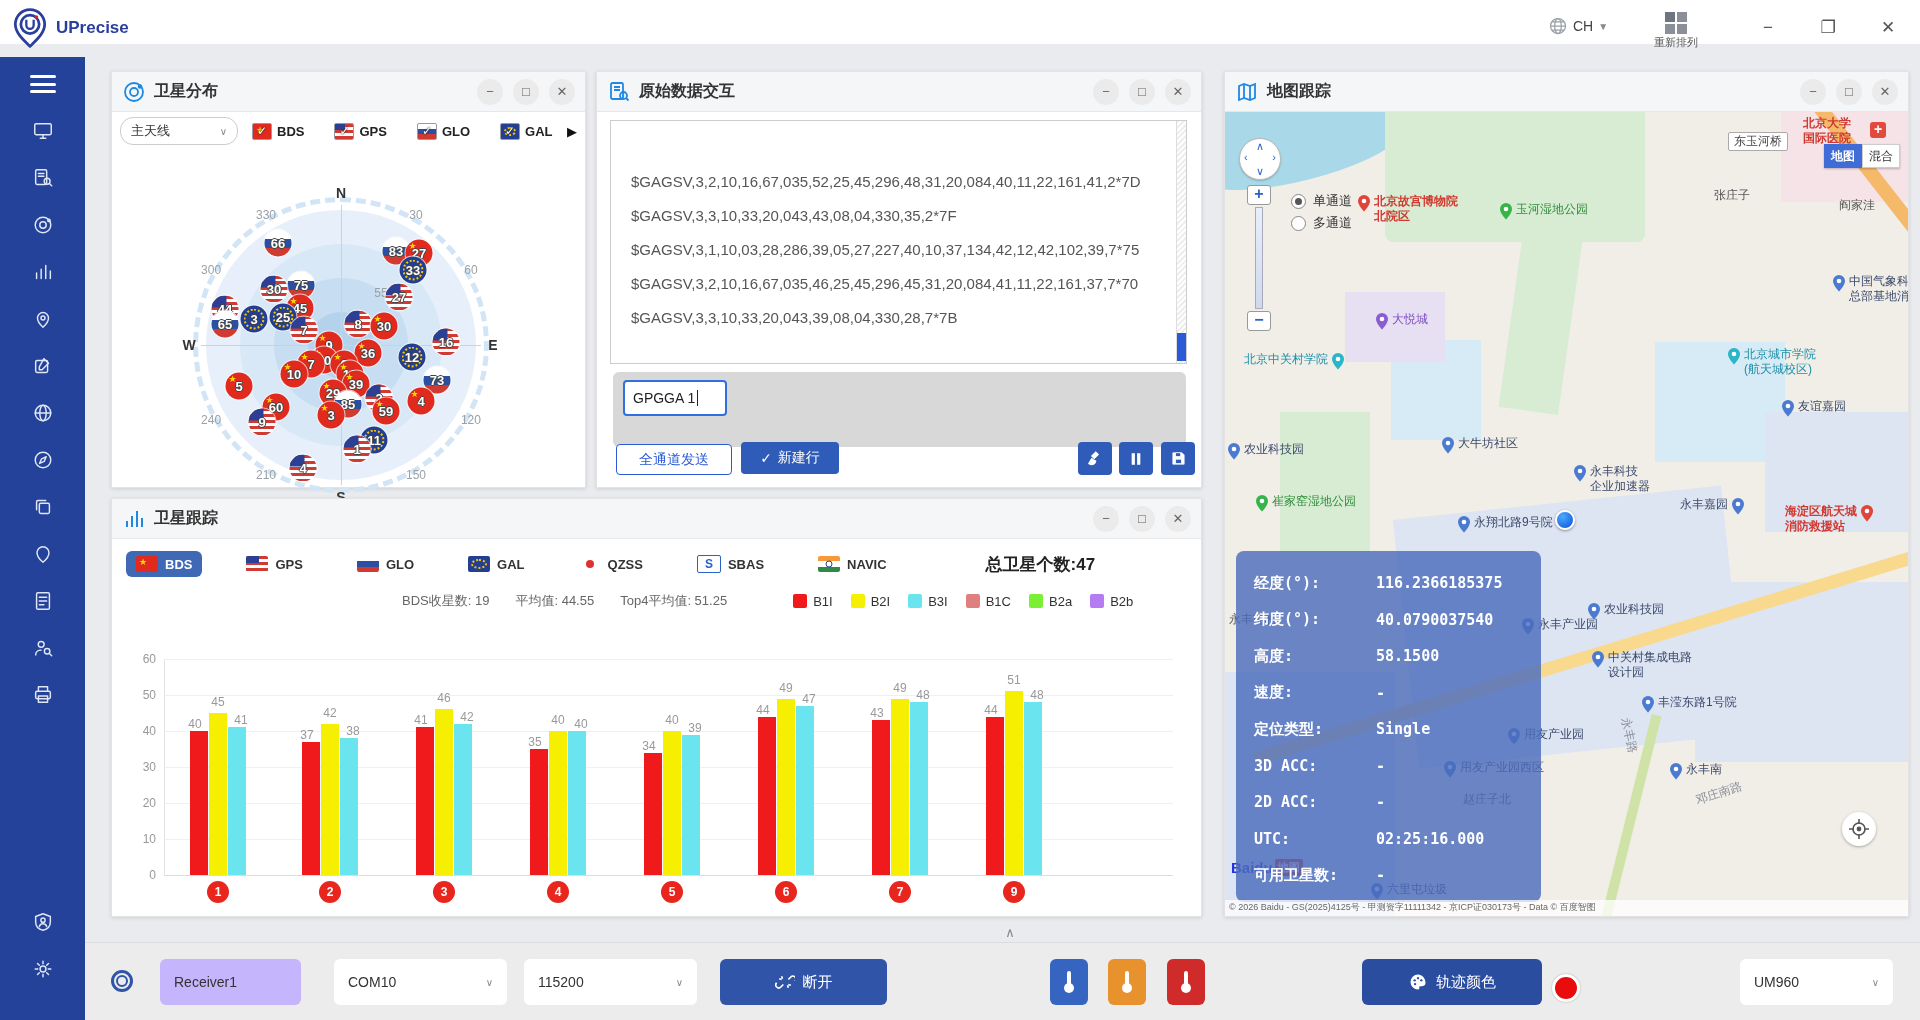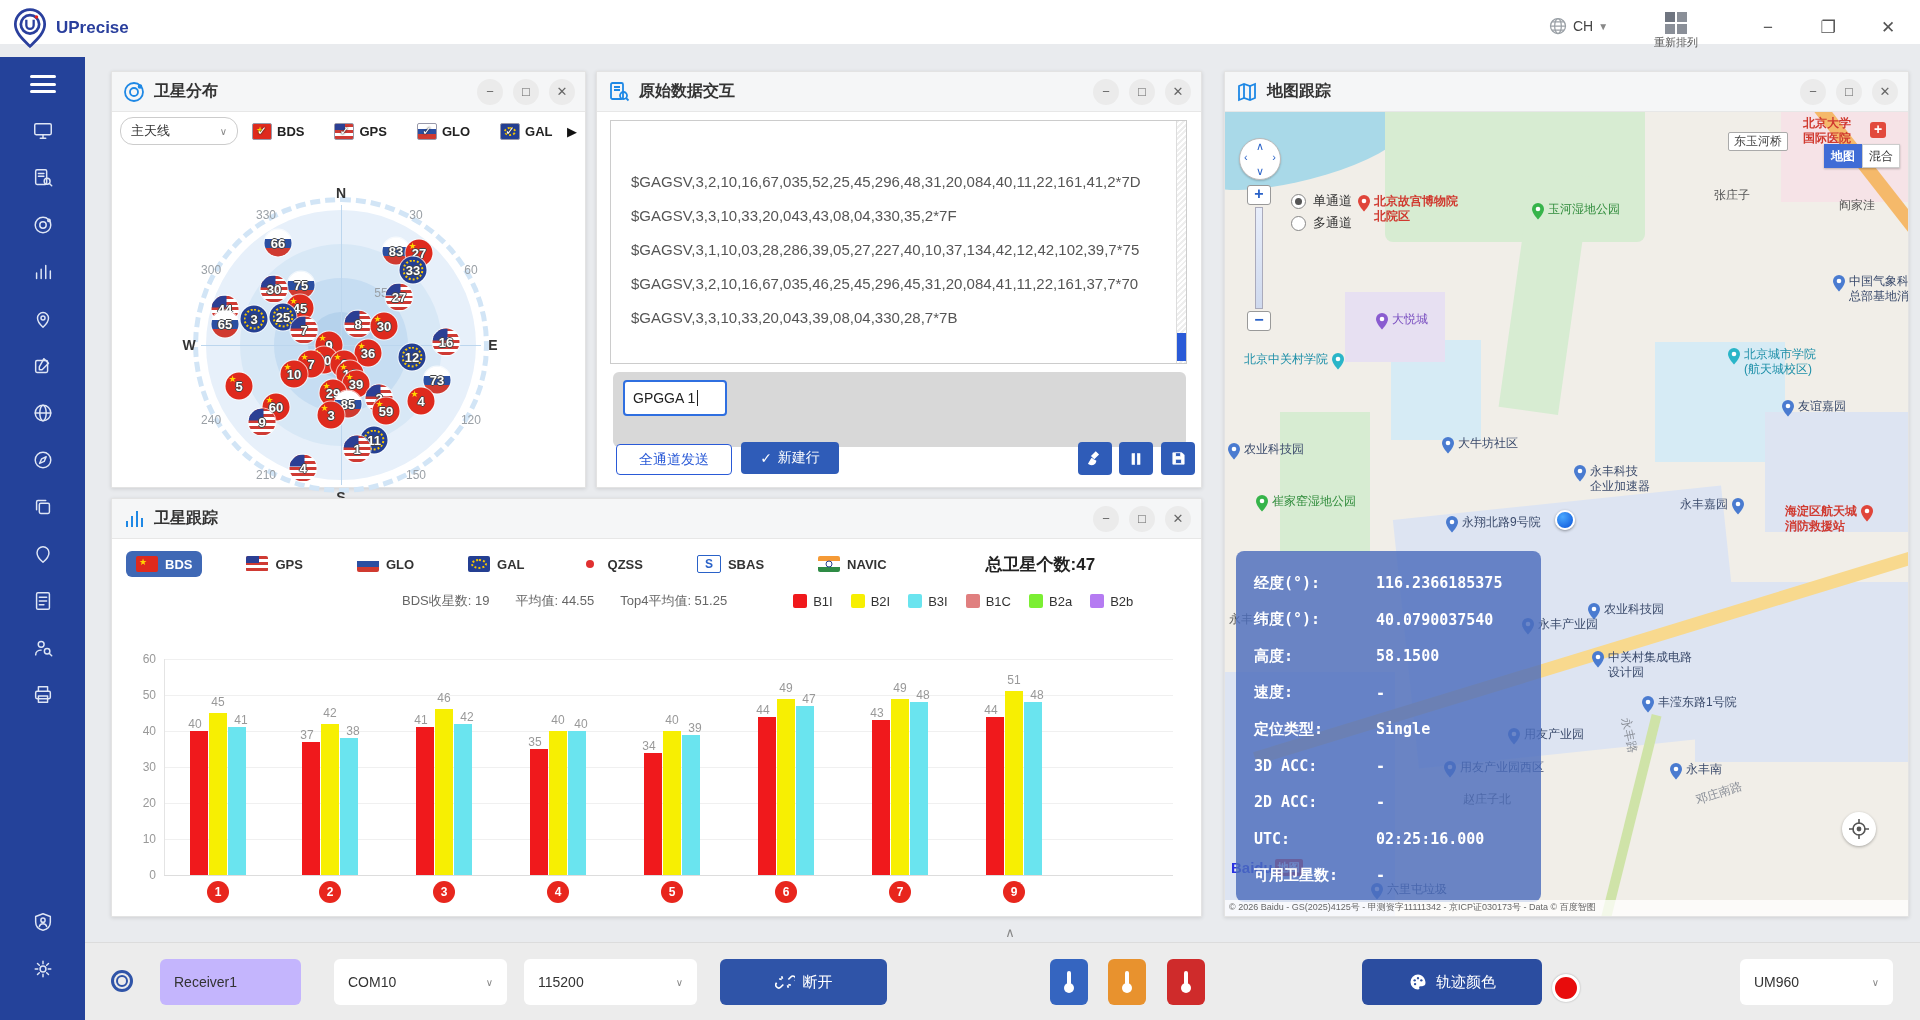--- a/index.html
+++ b/index.html
@@ -749,21 +749,21 @@
           <div class="mtbtn">混合</div>
         </div>
       <div class="redcross" style="right:22px;top:10px;"></div>
 
       <div id="maplabels">
           <div class="mlabel boxed" style="left: 503px; top: 20px;"><span>东玉河桥</span></div>
           <div class="mlabel red" style="left: 578px; top: 4px;"><span>北京大学
 国际医院</span></div>
           <div class="mlabel gray-dark" style="left: 489px; top: 76px;"><span>张庄子</span></div>
           <div class="mlabel gray-dark" style="left: 614px; top: 86px;"><span>阎家洼</span></div>
-          <div class="mlabel green" style="left: 306px; top: 90px;"><svg class="pin" viewBox="0 0 14 18">
+          <div class="mlabel green" style="left: 274px; top: 90px;"><svg class="pin" viewBox="0 0 14 18">
               <path d="M7 17.5S1 11.5 1 7a6 6 0 1 1 12 0c0 4.5-6 10.5-6 10.5z" fill="#36b44a"></path>
               <circle cx="7" cy="7" r="2.3" fill="#fff"></circle>
             </svg><span>玉河湿地公园</span></div>
           <div class="mlabel red" style="left: 132px; top: 82px;"><svg class="pin" viewBox="0 0 14 18">
               <path d="M7 17.5S1 11.5 1 7a6 6 0 1 1 12 0c0 4.5-6 10.5-6 10.5z" fill="#e0453a"></path>
               <circle cx="7" cy="7" r="2.3" fill="#fff"></circle>
             </svg><span>北京故宫博物院
 北院区</span></div>
           <div class="mlabel purple" style="left: 150px; top: 200px;"><svg class="pin" viewBox="0 0 14 18">
               <path d="M7 17.5S1 11.5 1 7a6 6 0 1 1 12 0c0 4.5-6 10.5-6 10.5z" fill="#8a5cd0"></path>
@@ -801,21 +801,21 @@
             </svg><span>崔家窑湿地公园</span></div>
           <div class="mlabel blue" style="left: 348px; top: 352px;"><svg class="pin" viewBox="0 0 14 18">
               <path d="M7 17.5S1 11.5 1 7a6 6 0 1 1 12 0c0 4.5-6 10.5-6 10.5z" fill="#4a7bd0"></path>
               <circle cx="7" cy="7" r="2.3" fill="#fff"></circle>
             </svg><span>永丰科技
 企业加速器</span></div>
           <div class="mlabel blue" style="left: 455px; top: 385px;"><span>永丰嘉园</span><svg class="pin" viewBox="0 0 14 18">
               <path d="M7 17.5S1 11.5 1 7a6 6 0 1 1 12 0c0 4.5-6 10.5-6 10.5z" fill="#4a7bd0"></path>
               <circle cx="7" cy="7" r="2.3" fill="#fff"></circle>
             </svg></div>
-          <div class="mlabel blue" style="left: 220px; top: 403px;"><svg class="pin" viewBox="0 0 14 18">
+          <div class="mlabel blue" style="left: 232px; top: 403px;"><svg class="pin" viewBox="0 0 14 18">
               <path d="M7 17.5S1 11.5 1 7a6 6 0 1 1 12 0c0 4.5-6 10.5-6 10.5z" fill="#4a7bd0"></path>
               <circle cx="7" cy="7" r="2.3" fill="#fff"></circle>
             </svg><span>永翔北路9号院</span></div>
           <div class="mlabel red" style="left: 560px; top: 392px;"><span>海淀区航天城
 消防救援站</span><svg class="pin" viewBox="0 0 14 18">
               <path d="M7 17.5S1 11.5 1 7a6 6 0 1 1 12 0c0 4.5-6 10.5-6 10.5z" fill="#e0453a"></path>
               <circle cx="7" cy="7" r="2.3" fill="#fff"></circle>
             </svg></div>
           <div class="mlabel blue" style="left: 362px; top: 490px;"><svg class="pin" viewBox="0 0 14 18">
               <path d="M7 17.5S1 11.5 1 7a6 6 0 1 1 12 0c0 4.5-6 10.5-6 10.5z" fill="#4a7bd0"></path>

